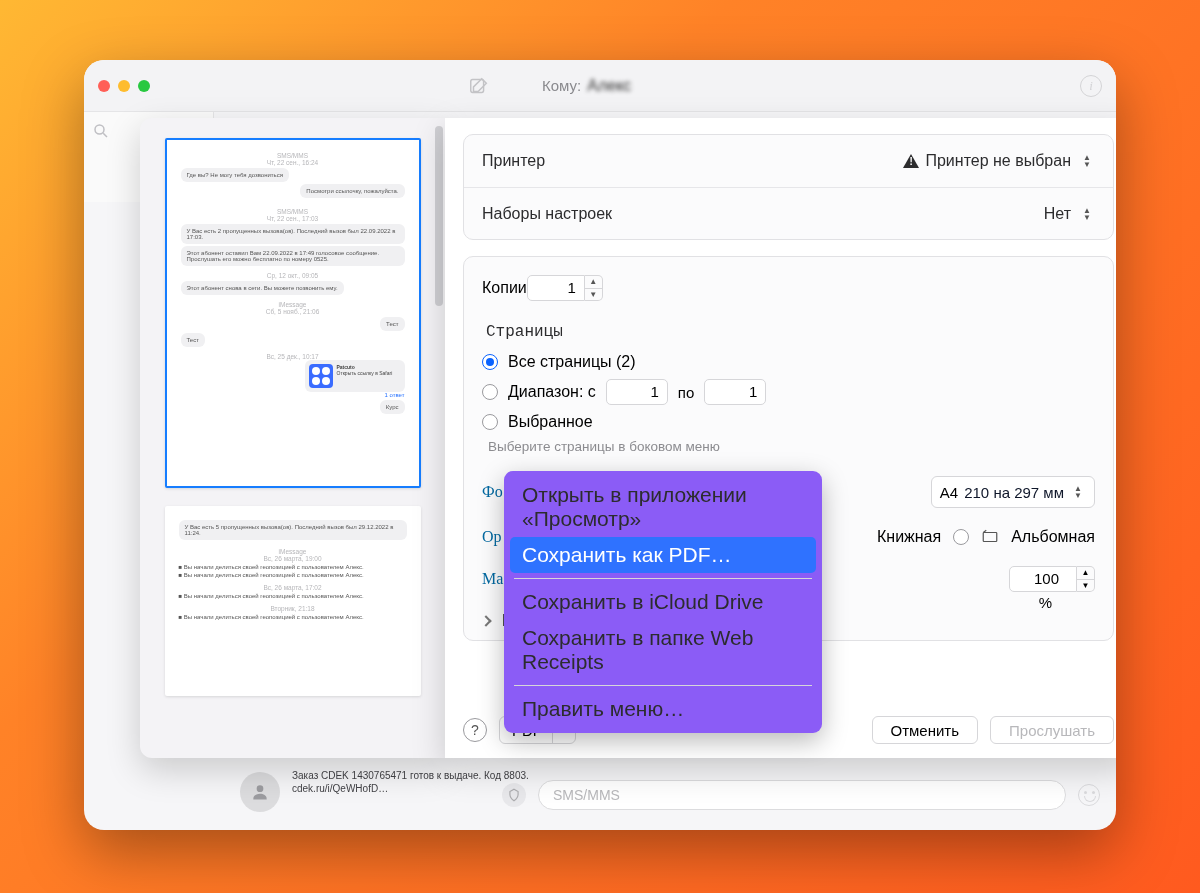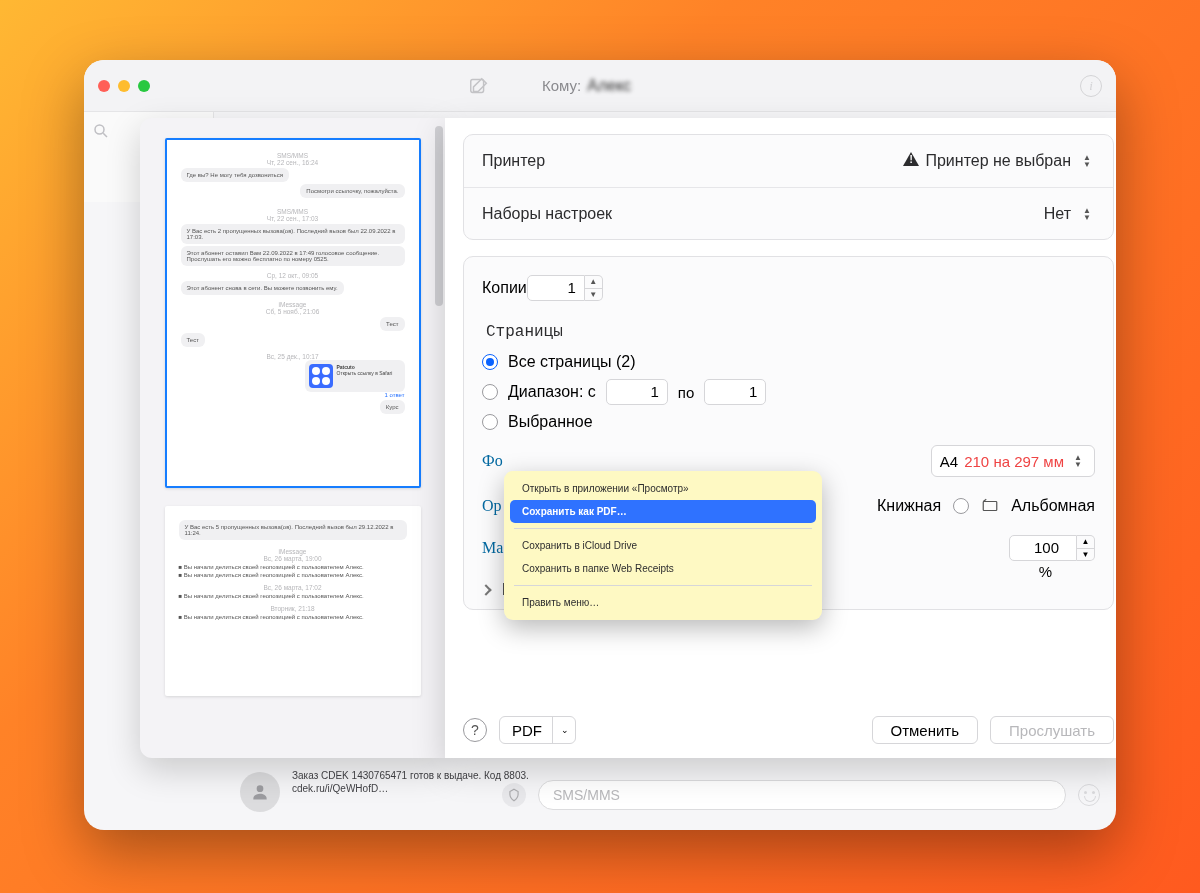--- a/index.html
+++ b/index.html
@@ -54,21 +54,21 @@
 
 .sheet-main { flex: 1; background: #fff; border-radius: 0 12px 12px 0; padding: 16px 18px 14px; box-shadow: 0 12px 34px rgba(0,0,0,.18); position: relative; }
 
 .card { border: 1px solid #e1e1e4; border-radius: 10px; background: #fbfbfc; margin-bottom: 16px; }
 .row { display: flex; align-items: center; height: 52px; padding: 0 18px; font-size: 16px; }
 .row + .row { border-top: 1px solid #e6e6e9; }
 .row .label { color: #2c2c2e; }
 .row .val { margin-left: auto; display: flex; align-items: center; gap: 8px; color: #2c2c2e; }
 .stepper-sel { width: 16px; height: 22px; display: flex; flex-direction: column; justify-content: center; gap: 0; font-size: 8px; color: #555; }
 .stepper-sel span { line-height: 7px; text-align: center; }
-.warn { display: flex; align-items: flex-start; gap: 6px; }
+.warn { display: flex; align-items: center; gap: 6px; }
 .warn-icon { width: 0; height: 0; border-left: 8px solid transparent; border-right: 8px solid transparent; border-bottom: 14px solid #2c2c2e; position: relative; }
 .warn-icon::after { content: "!"; color: #fff; position: absolute; left: -2px; top: 2px; font-size: 10px; font-weight: bold; }
 
 .section-label { font-size: 16px; color: #2c2c2e; margin: 10px 0 8px 4px; font-family: Liberation Mono, monospace; }
 .sub-hint { font-size: 13.5px; color: #8c8c90; margin: 4px 0 12px 24px; }
 
 .copies-row { display: flex; align-items: center; padding: 18px 18px 12px; }
 .copies-row .num { width: 58px; height: 26px; border: 1px solid #d6d6d9; border-radius: 5px; background: #fff; text-align: right; padding: 0 8px; font-size: 15px; line-height: 24px; margin-left: auto; }
 .copies-row .numstep { width: 18px; height: 26px; border: 1px solid #d6d6d9; border-left: 0; border-radius: 0 5px 5px 0; display: flex; flex-direction: column; }
 .copies-row .numstep .h { flex: 1; text-align: center; font-size: 8px; color: #555; line-height: 12px; }
@@ -79,36 +79,36 @@
 .radio-row { display: flex; align-items: center; padding: 4px 18px; gap: 10px; font-size: 16px; }
 .radio { width: 16px; height: 16px; border-radius: 50%; border: 1.5px solid #9a9a9e; background: #fff; position: relative; flex-shrink: 0; }
 .radio.on { border-color: #0a63ff; }
 .radio.on::after { content: ""; position: absolute; inset: 3px; background: #0a63ff; border-radius: 50%; }
 .mini-input { width: 62px; height: 26px; border: 1px solid #d6d6d9; border-radius: 5px; background: #fff; text-align: right; padding: 0 8px; font-size: 15px; line-height: 24px; }
 .mid-label { font-size: 15px; }
 
 .form-row { display: flex; align-items: center; padding: 10px 18px; gap: 12px; font-size: 16px; }
 .form-row .lbl { width: 100px; color: #0369a1; font-family: Liberation Serif, serif; }
 .paper-sel { margin-left: auto; display: flex; align-items: center; gap: 6px; border: 1px solid #d6d6d9; border-radius: 6px; background: #fff; padding: 4px 8px; font-size: 15px; }
-.paper-sel .dim { color: #ef4444; }
+.paper-sel .dim { color: #0f172a; }
 
 .chev-right { display: inline-block; width: 8px; height: 8px; border-right: 2px solid #777; border-bottom: 2px solid #777; transform: rotate(-45deg); }
 
 .bottom-row { position: absolute; left: 18px; right: 18px; bottom: 14px; display: flex; align-items: center; gap: 12px; }
 .help { width: 24px; height: 24px; border-radius: 50%; border: 1.5px solid #9a9a9e; display: flex; align-items: center; justify-content: center; font-size: 14px; color: #555; }
 .pdf-btn { height: 28px; border: 1px solid #d6d6d9; border-radius: 6px; background: #fff; display: flex; align-items: center; padding: 0 6px 0 12px; gap: 10px; font-size: 15px; }
 .pdf-btn .chev-dn { font-size: 9px; border-left: 1px solid #d6d6d9; padding-left: 8px; height: 100%; display: flex; align-items: center; }
 .btn { height: 28px; border: 1px solid #d6d6d9; border-radius: 6px; background: #fff; padding: 0 18px; font-size: 15px; display: flex; align-items: center; }
 .btn.disabled { color: #b8b8bb; }
 .spacer { flex: 1; }
 
 
-.menu { position: absolute; left: 420px; top: 411px; width: 318px; background: #fef9c3; border-radius: 9px; box-shadow: 0 8px 26px rgba(0,0,0,.28); padding: 6px; font-size: 10px; z-index: 50; }
+.menu { position: absolute; left: 420px; top: 411px; width: 318px; background: #8b5cf6; border-radius: 9px; box-shadow: 0 8px 26px rgba(0,0,0,.28); padding: 6px; font-size: 21px; z-index: 50; }
 .menu .mi { padding: 6px 12px; border-radius: 5px; color: #2c2c2e; }
-.menu .mi.sel { background: #2f72ff; color: #fff; font-weight: bold; }
+.menu .mi.sel { background: #2f72ff; color: #fff; }
 .menu .sep { height: 1px; background: #d6d6d9; margin: 5px 4px; }
 
 
 .tb-row { font-size: 6px; color: #555; margin: 2px 0; }
 .tb-blue { color: #2671ff; text-align: right; font-size: 6px; }
 .tb-attach { display: flex; gap: 4px; background: #f0f0f2; border-radius: 6px; padding: 4px; width: 100px; margin-left: auto; }
 .tb-attach .ico { width: 24px; height: 24px; background: #3a6cff; border-radius: 4px; display: grid; grid-template-columns: 1fr 1fr; grid-template-rows: 1fr 1fr; gap: 2px; padding: 3px; }
 .tb-attach .ico span { background: #fff; border-radius: 50%; }
 
 .scale-wrap { margin-left: auto; display: flex; }
@@ -267,20 +267,21 @@
           <div class="radio"></div>
           <span>Диапазон: с</span>
           <div class="mini-input">1</div>
           <span class="mid-label">по</span>
           <div class="mini-input">1</div>
         </div>
         <div class="radio-row">
           <div class="radio"></div>
           <span>Выбранное</span>
         </div>
+        <div class="sub-hint">Выберите страницы в боковом меню</div>
 
         <div class="form-row">
           <span class="lbl">Фо</span>
           <div class="paper-sel">
             <span>A4</span>
             <span class="dim">210 на 297 мм</span>
             <span class="stepper-sel">
                 <span>▲</span>
                 <span>▼</span>
               </span>

